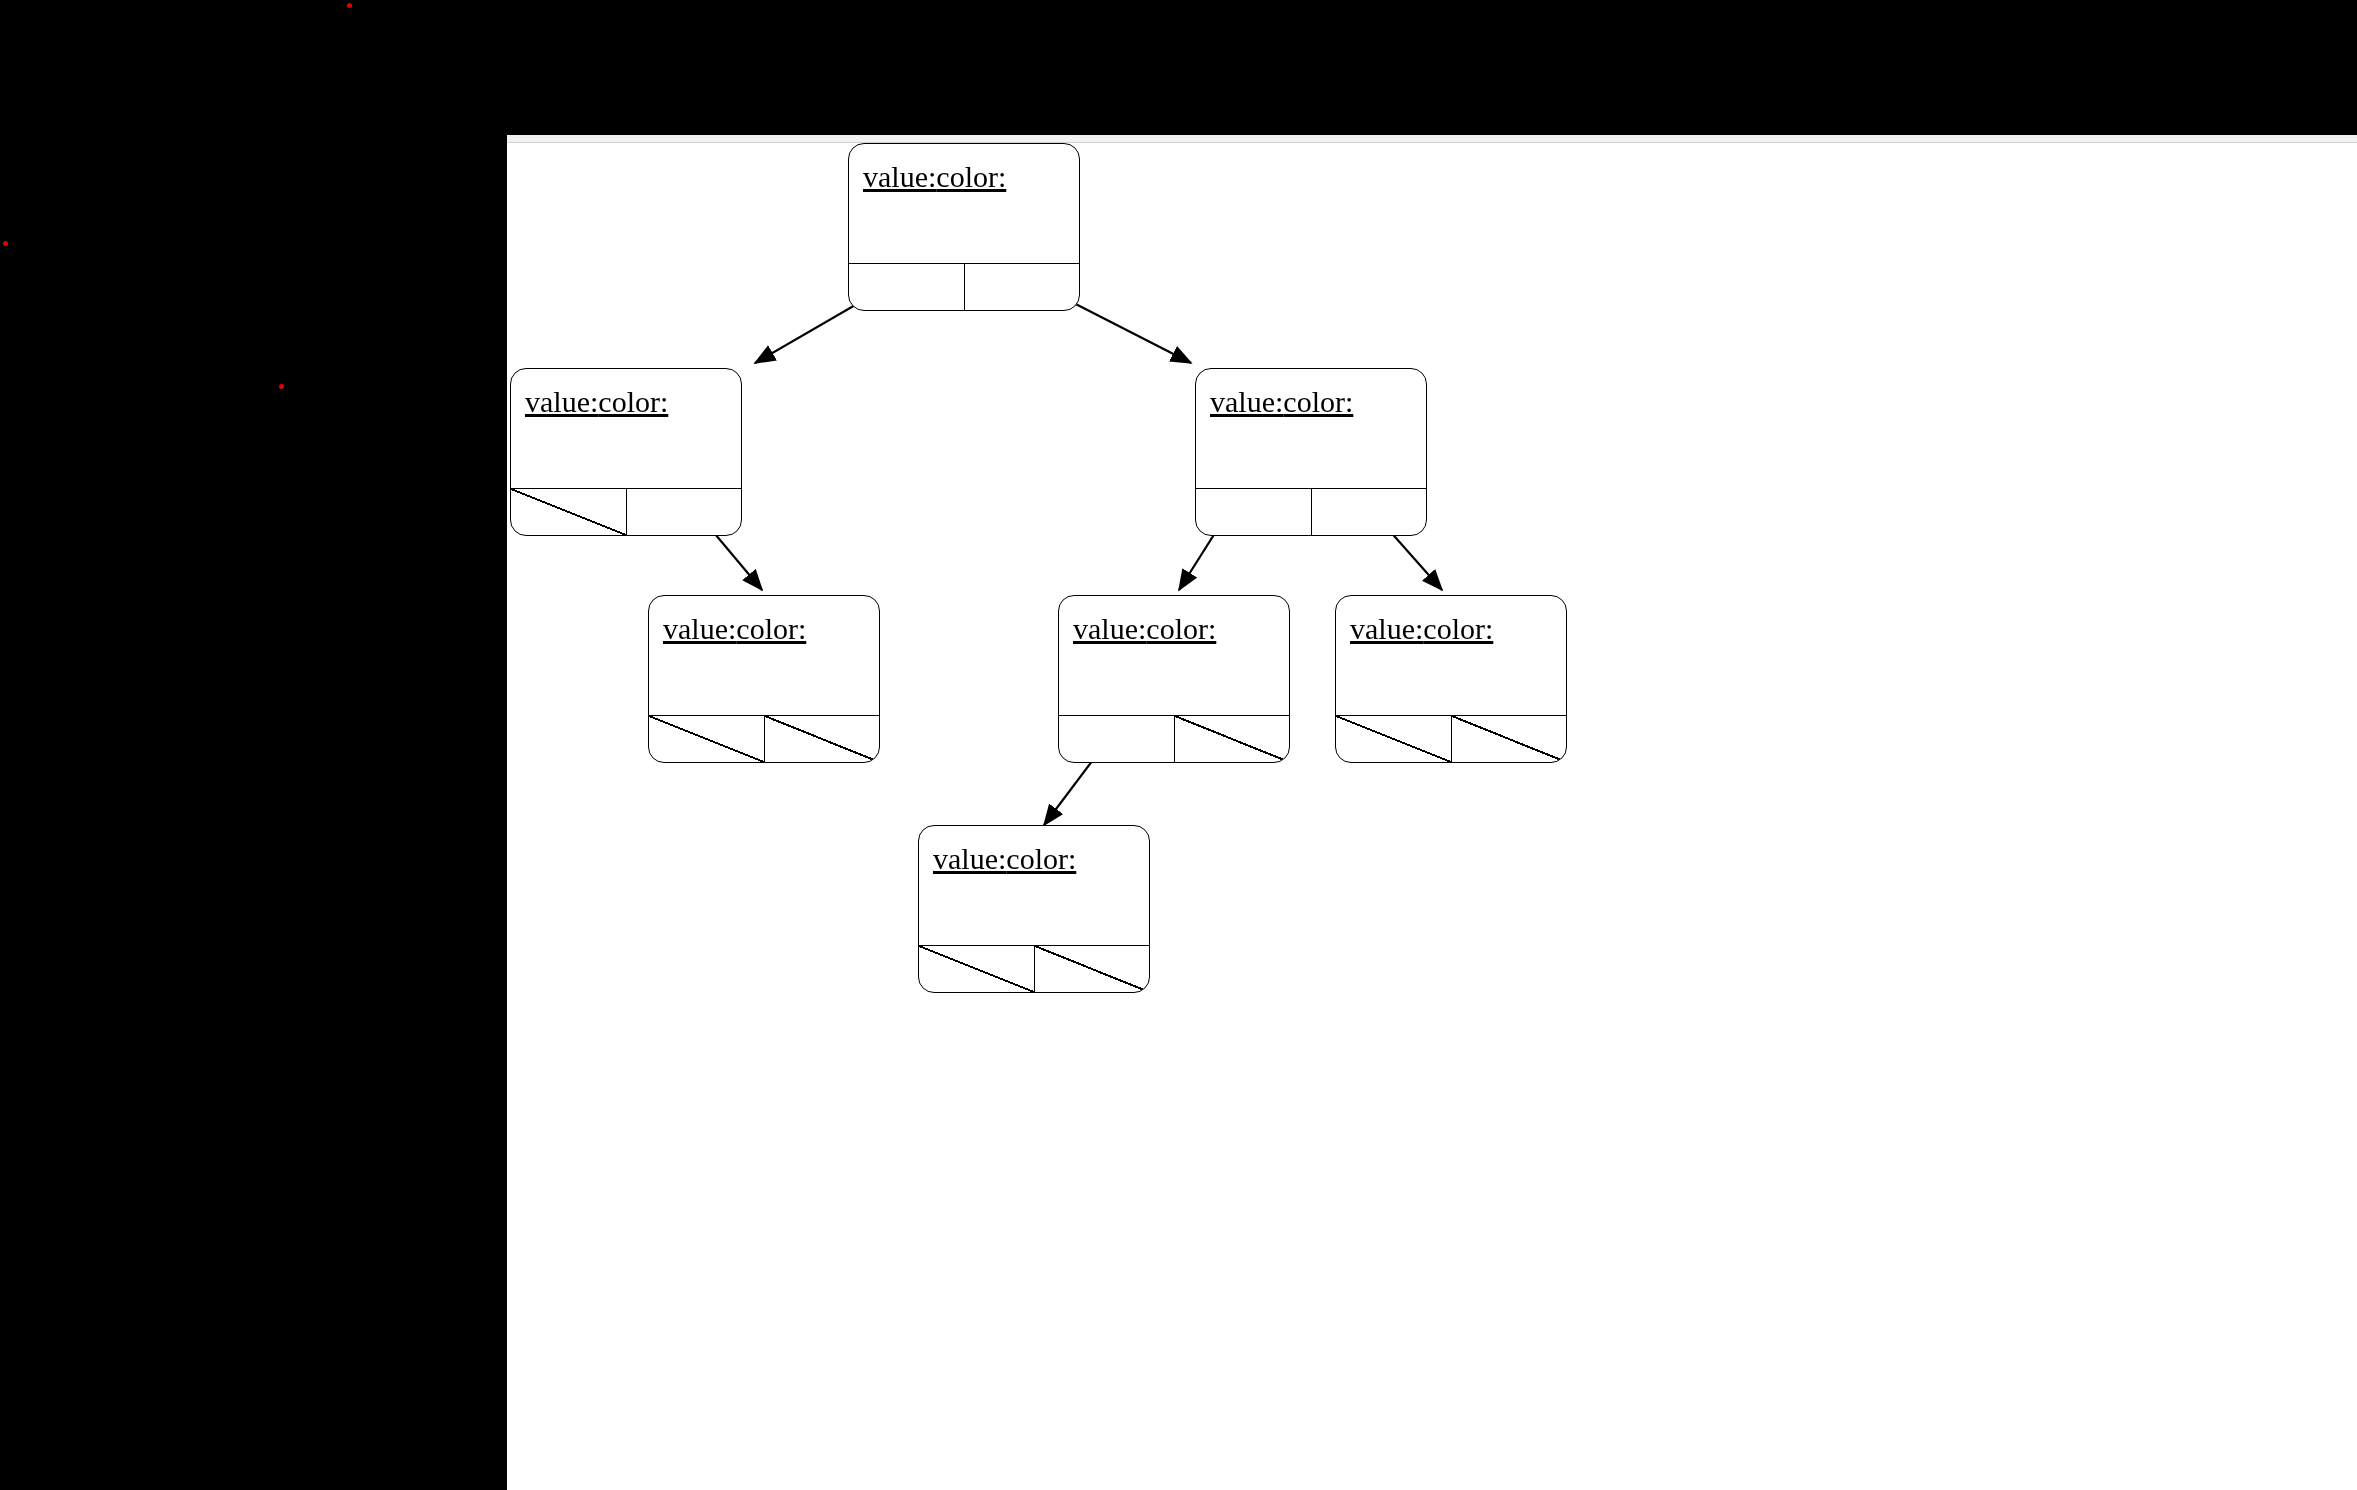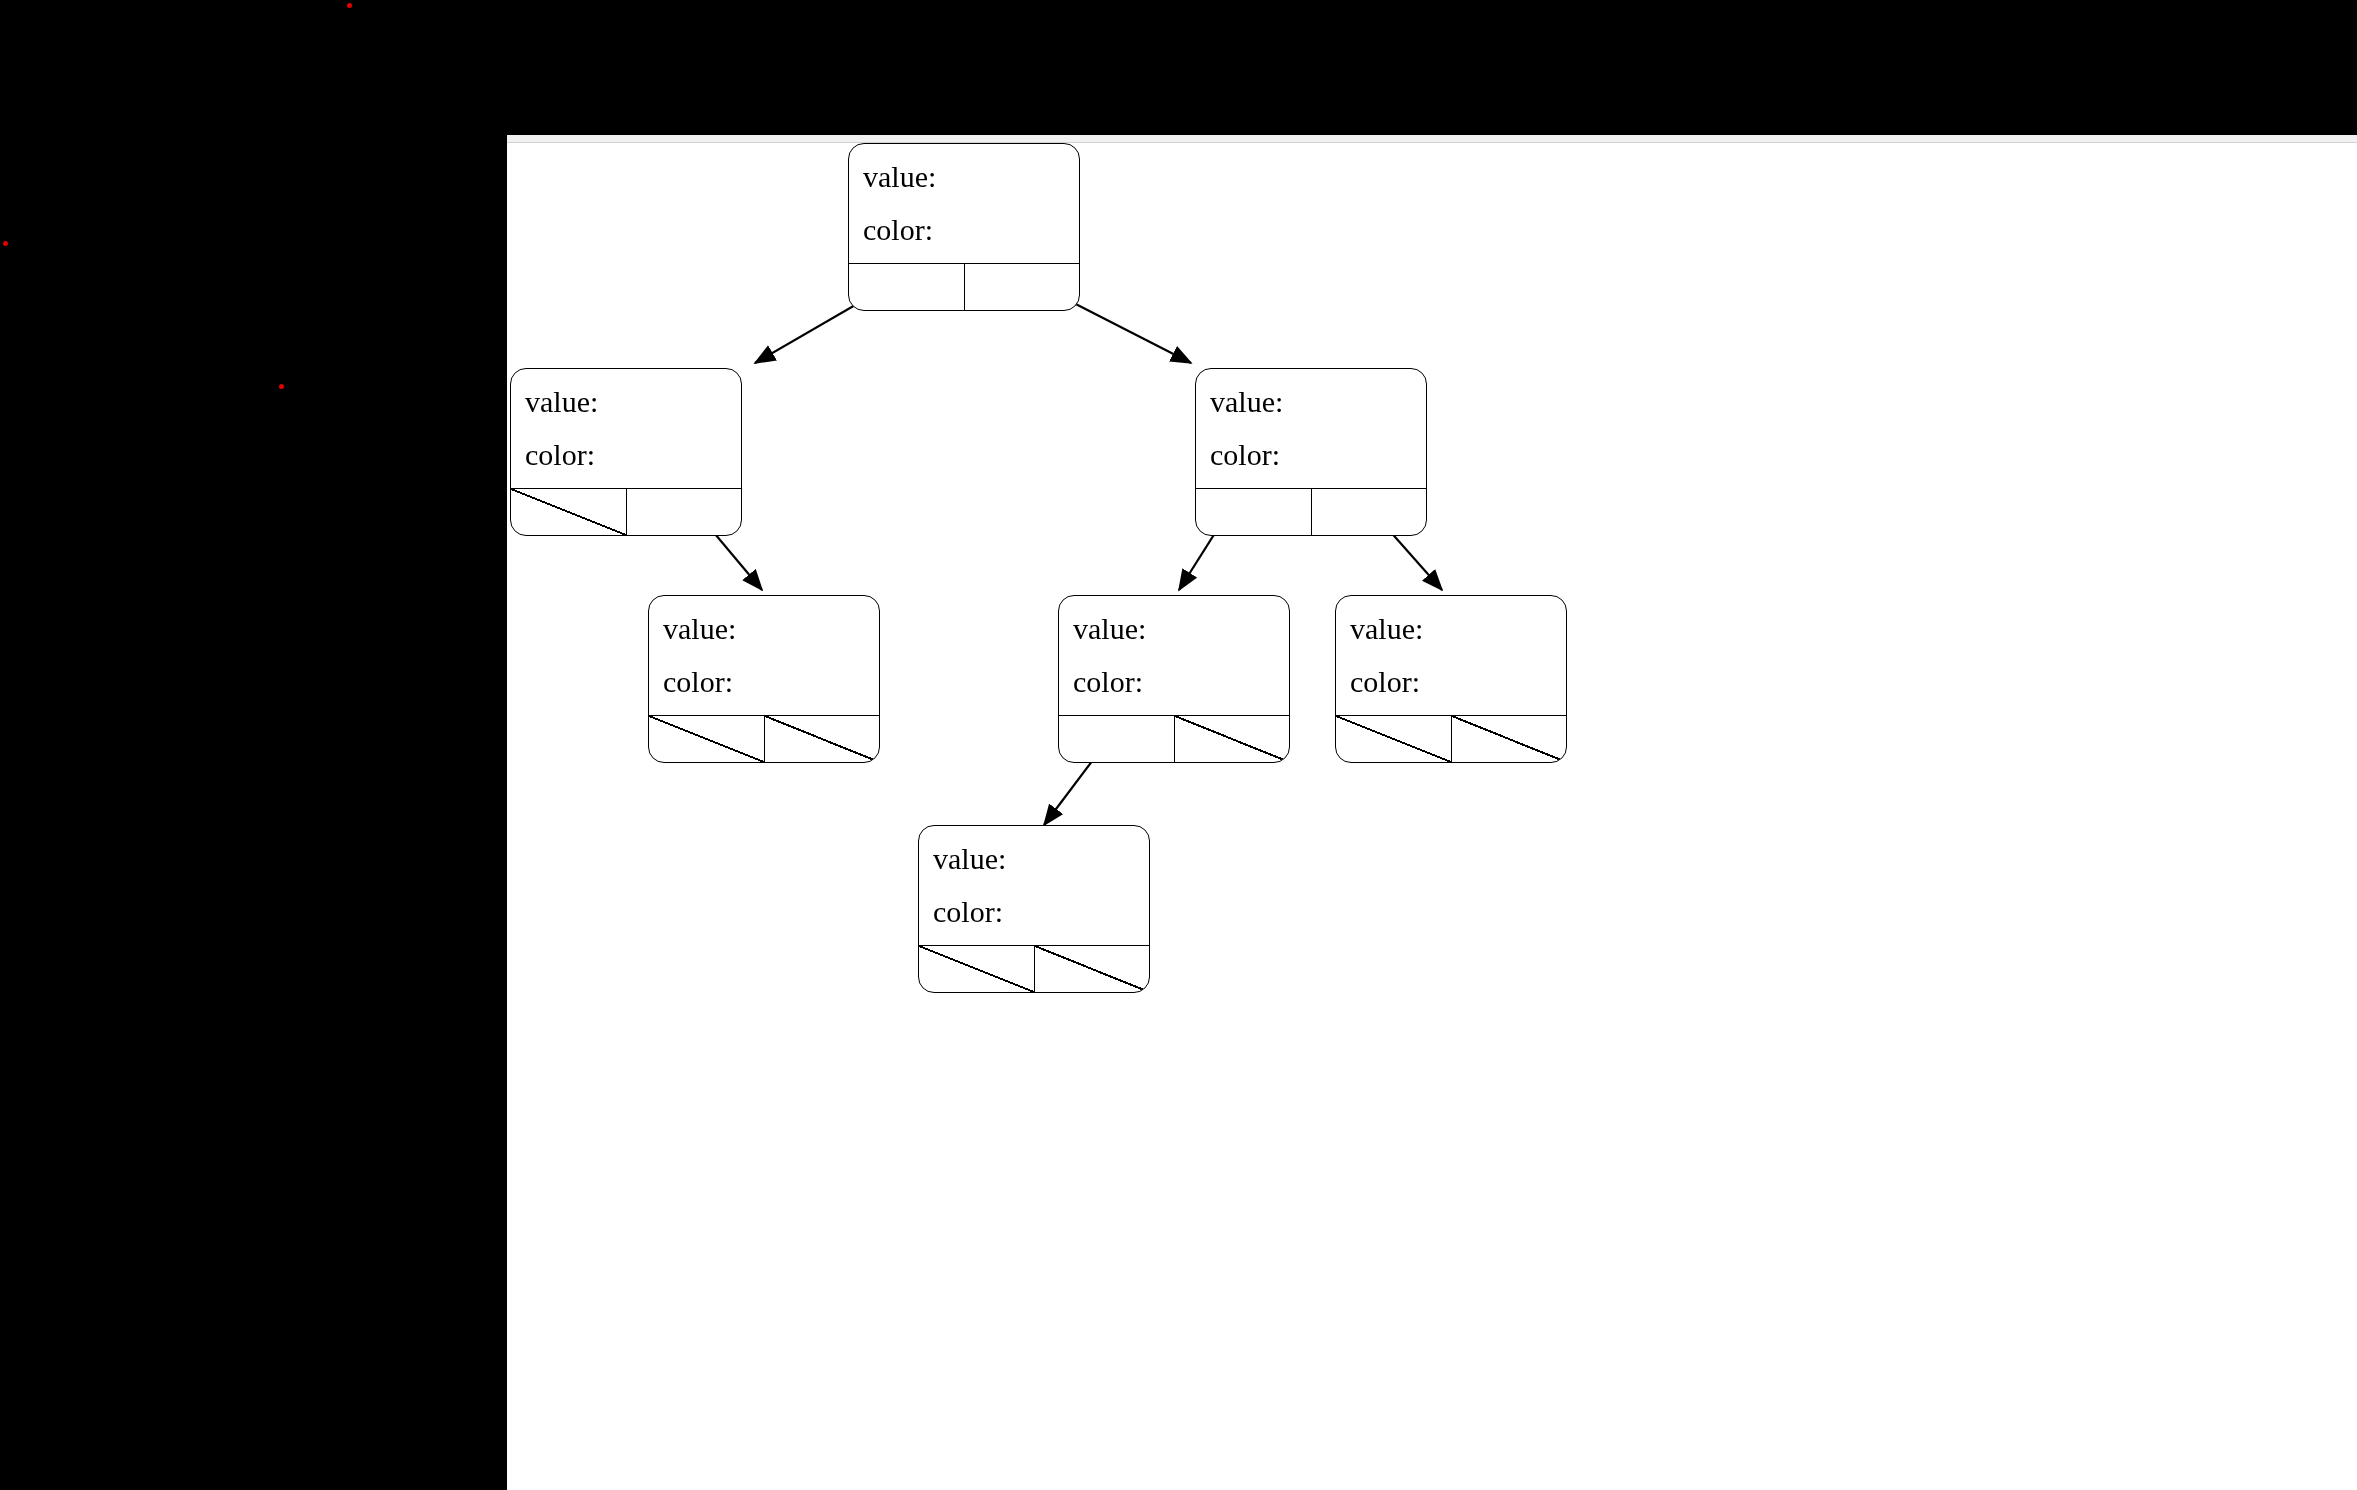--- a/index.html
+++ b/index.html
@@ -62,23 +62,24 @@
     border: 1.6px solid #000000;
     border-radius: 16px;
     display: flex;
     flex-direction: column;
     overflow: hidden;
   }
 
   .node-fields {
     flex: 1 1 auto;
     display: flex;
-    flex-direction: column;
-    justify-content: space-between;
+    flex-direction: row;
+    justify-content: flex-start;
     padding: 10px 0 10px 14px;
+    text-decoration: underline;
   }
 
   .node-field {
     font-size: 30px;
     line-height: 1.52;
     color: #000000;
     white-space: nowrap;
     font-family: "Liberation Serif", "DejaVu Serif", serif;
   }
 

